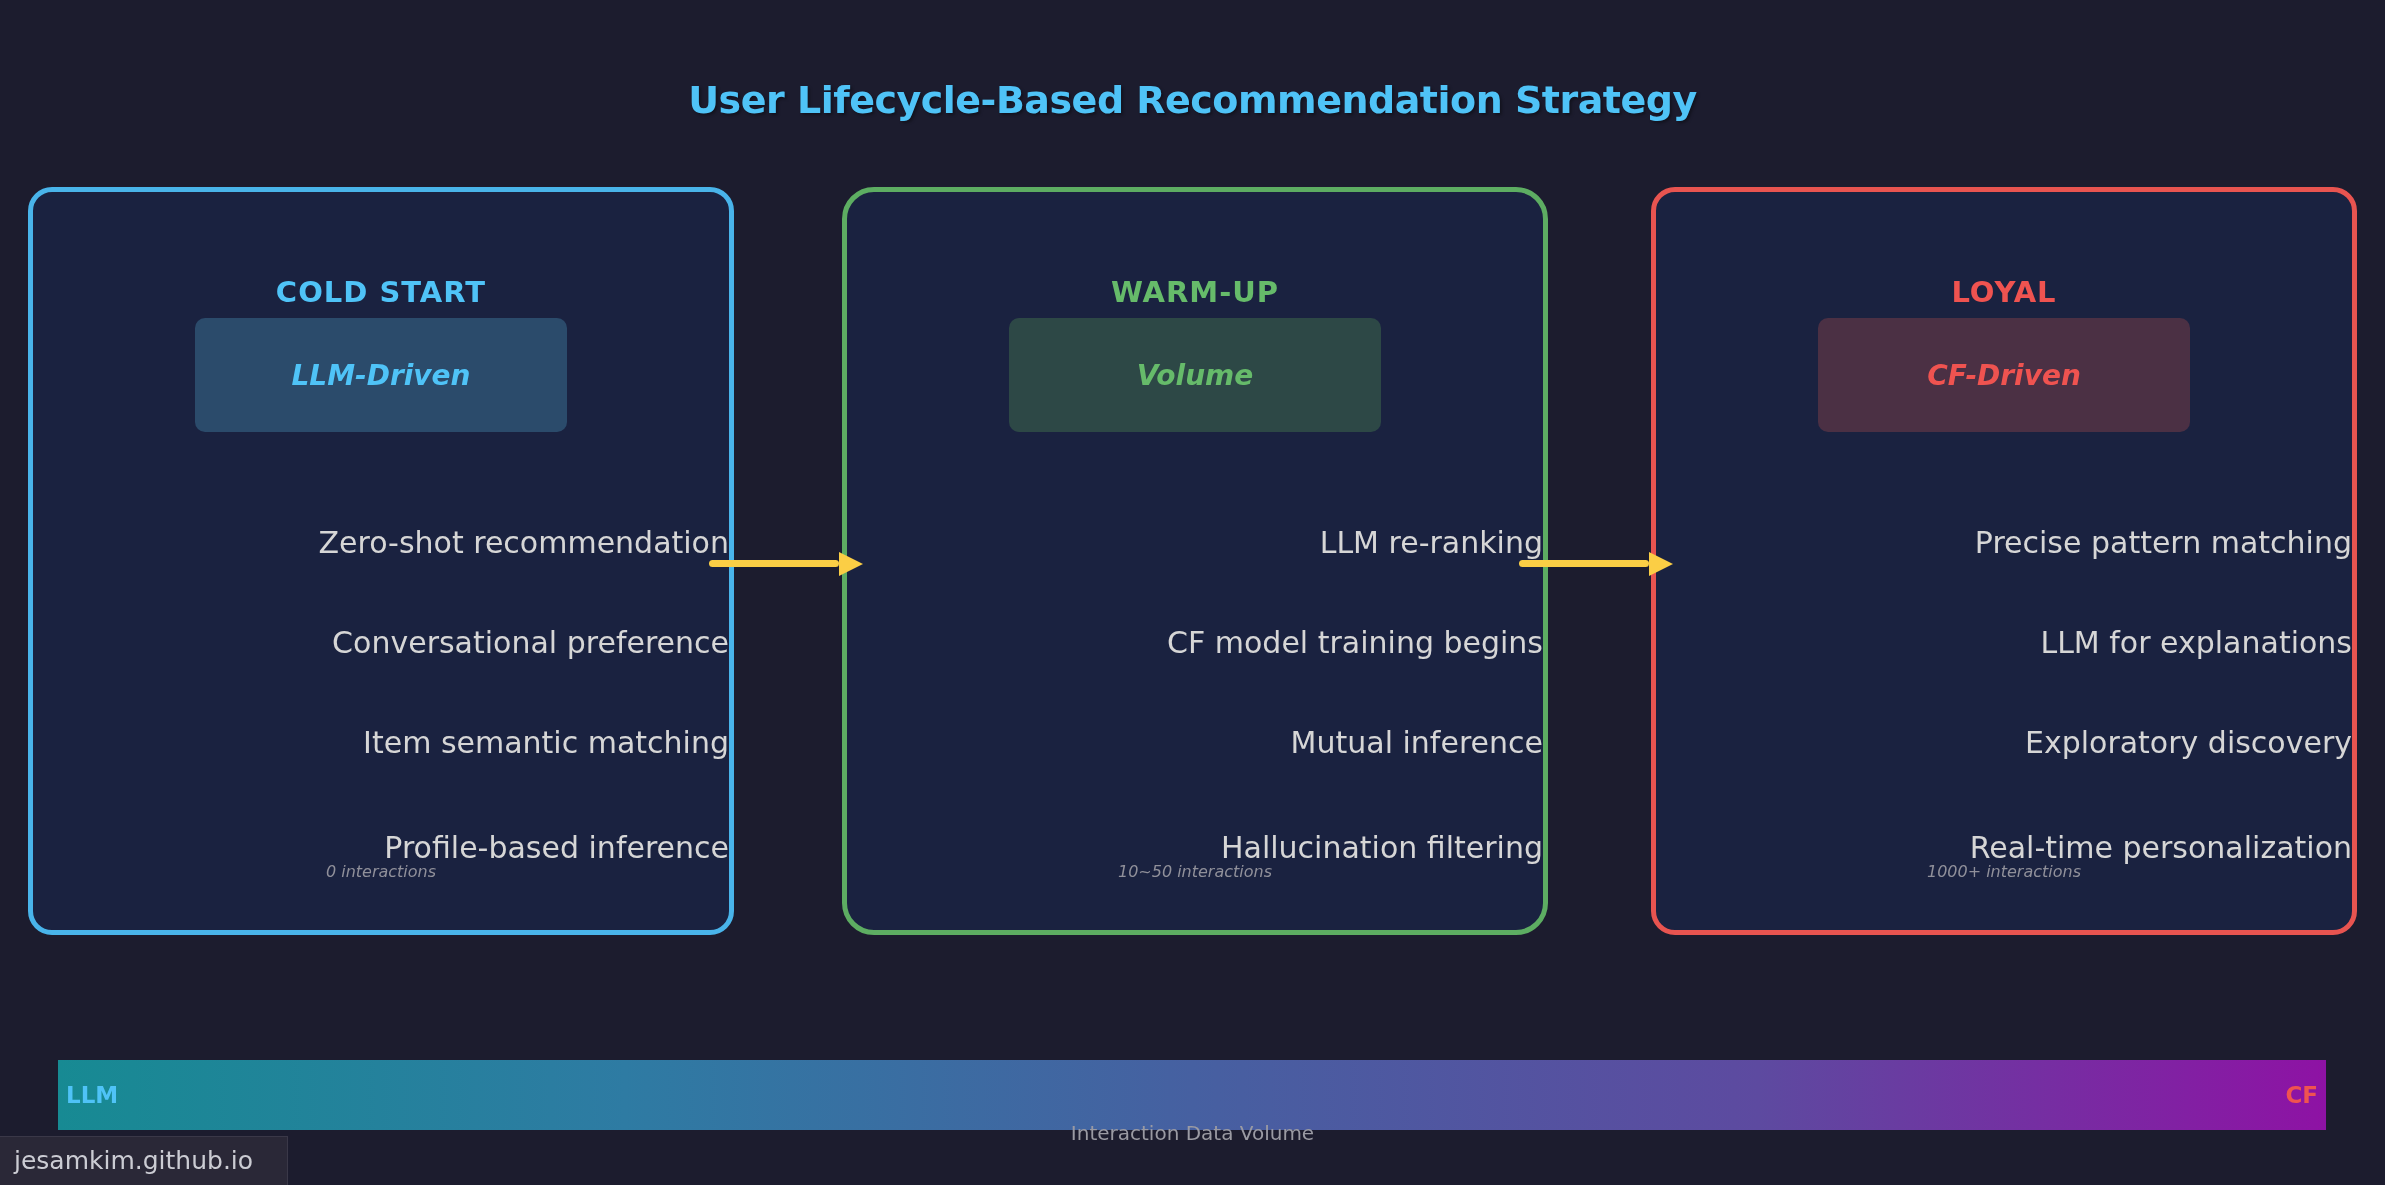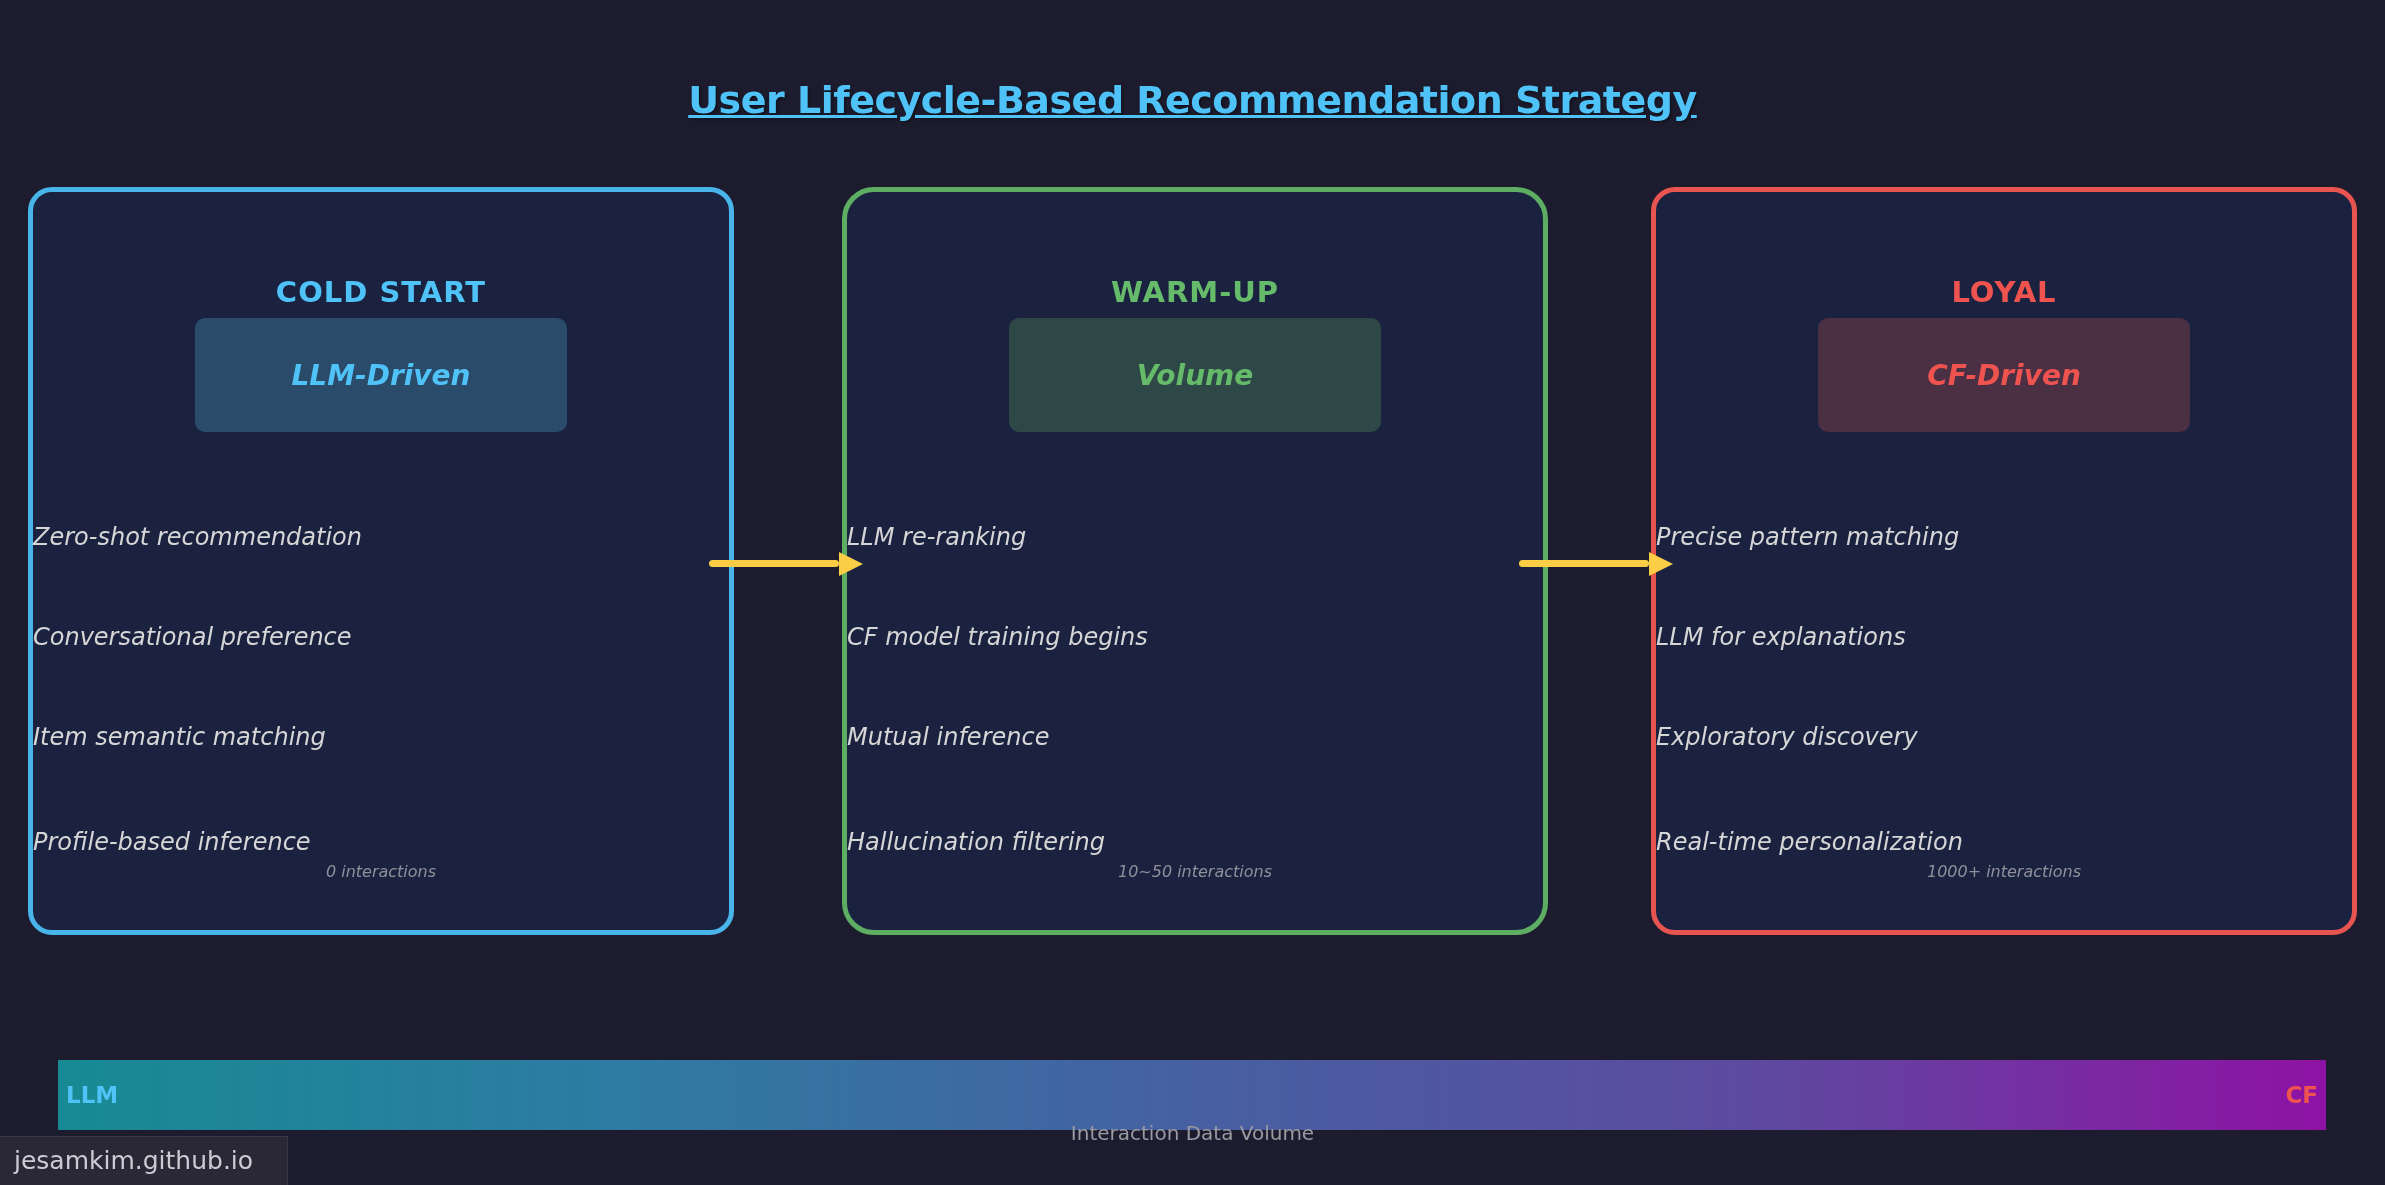--- a/index.html
+++ b/index.html
@@ -20,21 +20,20 @@
     top: 51px;
     left: 0;
     width: 100%;
     text-align: center;
     font-size: 38px;
     line-height: 48px;
     font-weight: bold;
     letter-spacing: -0.5px;
     color: #4fc3f7;
     text-shadow: 2px 2px 3px rgba(0,0,0,0.35);
-    text-decoration: underline;
   }
   .stage-card {
     position: absolute;
     top: 187px;
     width: 706px;
     height: 748px;
     box-sizing: border-box;
     border: 5px solid var(--border, #4fc3f7);
     border-radius: 24px;
     background: #1a2240;
@@ -69,25 +68,24 @@
     justify-content: center;
     font-size: 28px;
     font-weight: bold;
     color: var(--accent, #ffffff);
     font-style: italic;
   }
   .stage-item {
     position: absolute;
     left: 0;
     width: 100%;
-    text-align: left;
-    font-size: 24px;
+    text-align: right;
+    font-size: 30px;
     line-height: 30px;
     color: #d6d6d6;
-    font-style: italic;
   }
   .stage-item.i0 { top: 306px; }
   .stage-item.i1 { top: 406px; }
   .stage-item.i2 { top: 506px; }
   .stage-item.i3 { top: 611px; }
   .stage-note {
     position: absolute;
     top: 651px;
     left: 0;
     width: 100%;

